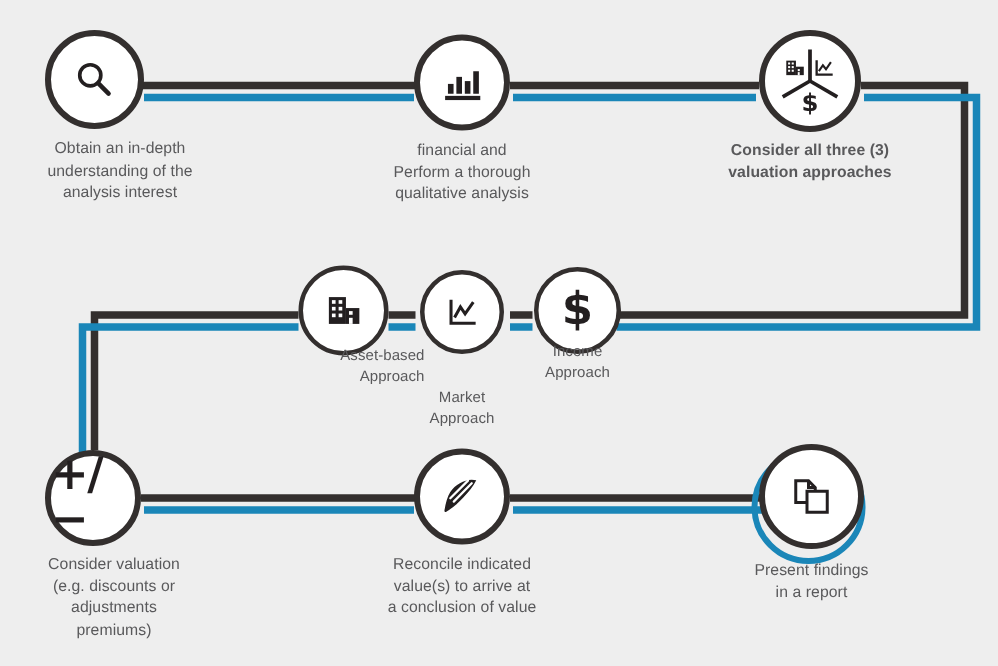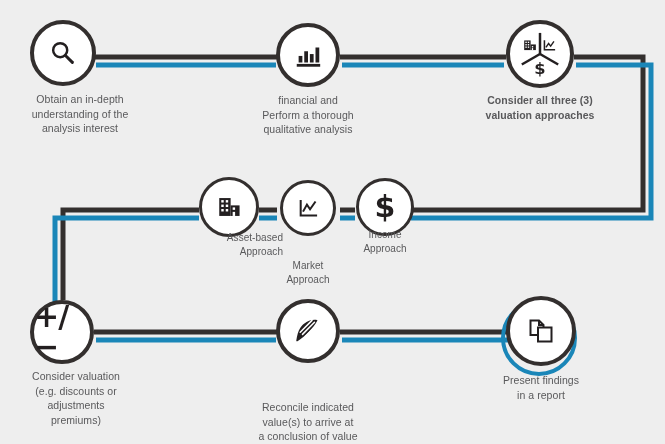--- a/index.html
+++ b/index.html
@@ -259,21 +259,21 @@
       <svg width="32" height="32" viewBox="0 0 32 32" xmlns="http://www.w3.org/2000/svg">
         <path d="M25.5 5.2 C20 3.5 12 7 8.2 13 C6.2 16.2 5 20.6 4.3 25.4 C4.2 26.2 4.9 26.6 5.5 26.2 C9.9 23.4 13.6 20.2 16.8 16.8 C20.2 13.2 23.6 9.4 25.5 5.2 Z" fill="#231f20"></path>
         <g stroke="#ffffff" stroke-width="1.5" stroke-linecap="round">
           <line x1="22.5" y1="7.2" x2="10.5" y2="19.4"></line>
           <line x1="24.0" y1="10.8" x2="13.4" y2="21.6"></line>
           <line x1="20.0" y1="5.4" x2="8.2" y2="17.2"></line>
         </g>
       </svg>
     </span>
   </div>
-  <div class="caption" style="left:237px; top:369px; width:142px;margin-top:31px;">
+  <div class="caption" style="left:237px; top:369px; width:142px;">
     <div>Reconcile indicated</div>
     <div>value(s) to arrive at</div>
     <div>a conclusion of value</div>
   </div>
 
   <div class="blue-ring" style="left:501px; top:300px; width:76px; height:76px;"></div>
   <div class="node" style="left:506px; top:296px; width:70px; height:70px;">
     <span class="node-icon">
       <svg width="32" height="32" viewBox="0 0 32 32" xmlns="http://www.w3.org/2000/svg">
 

